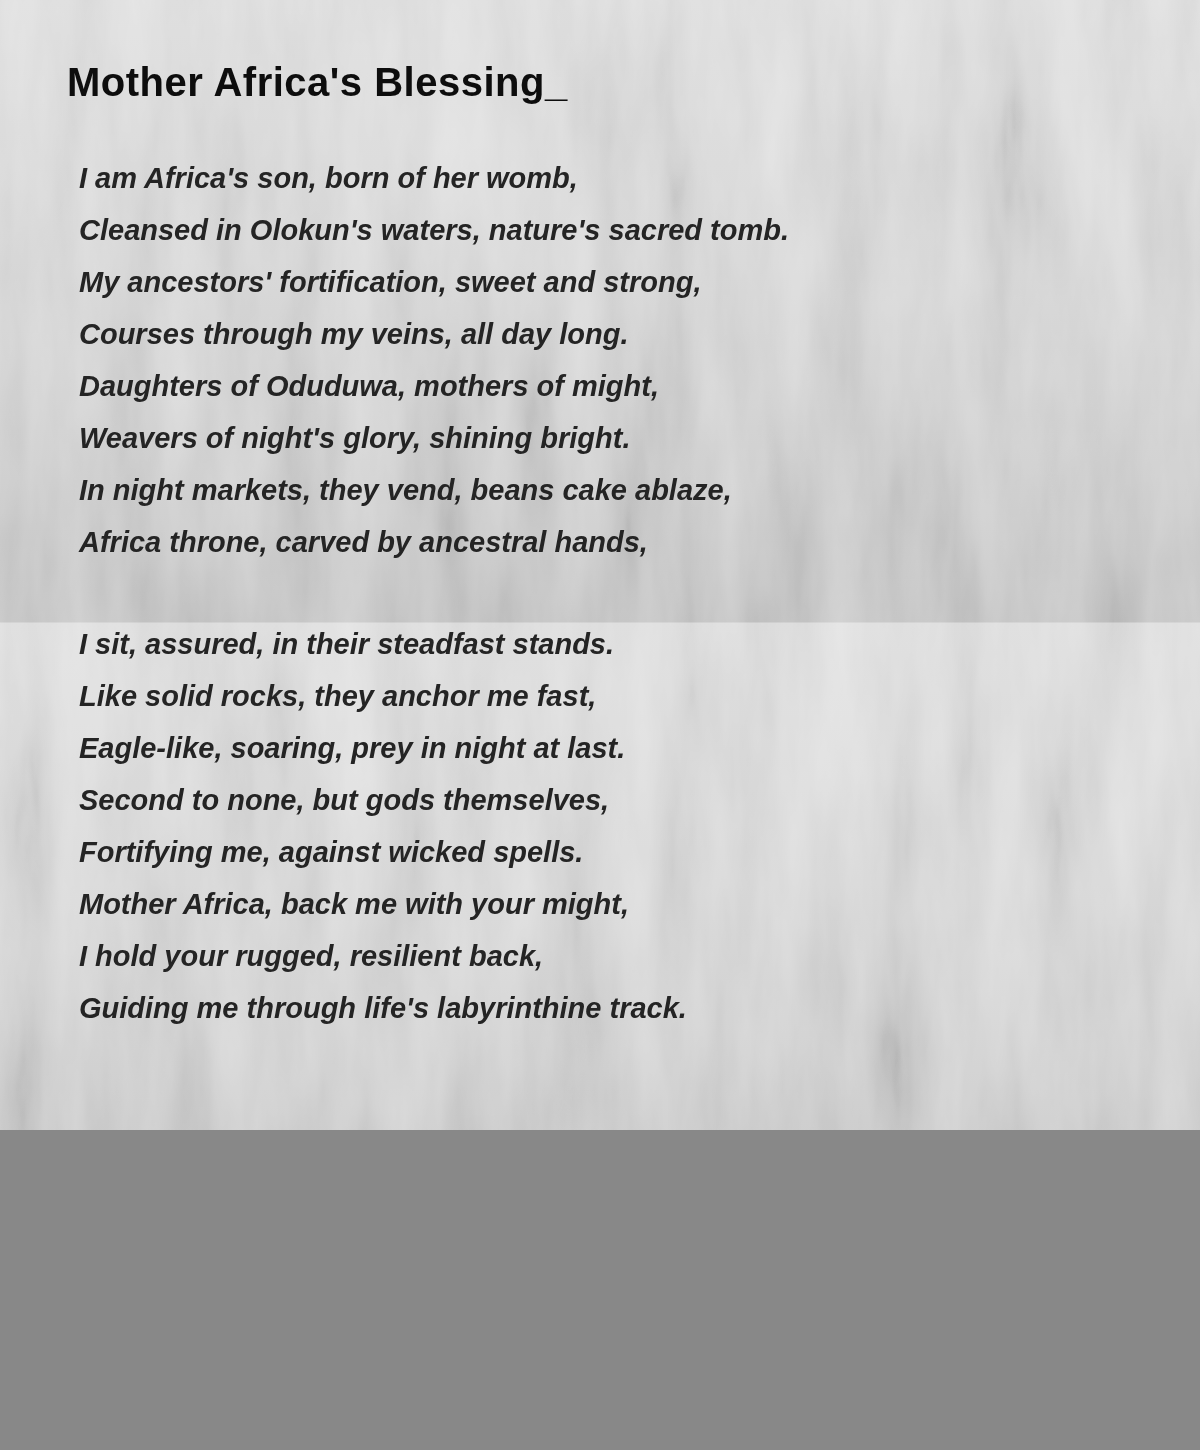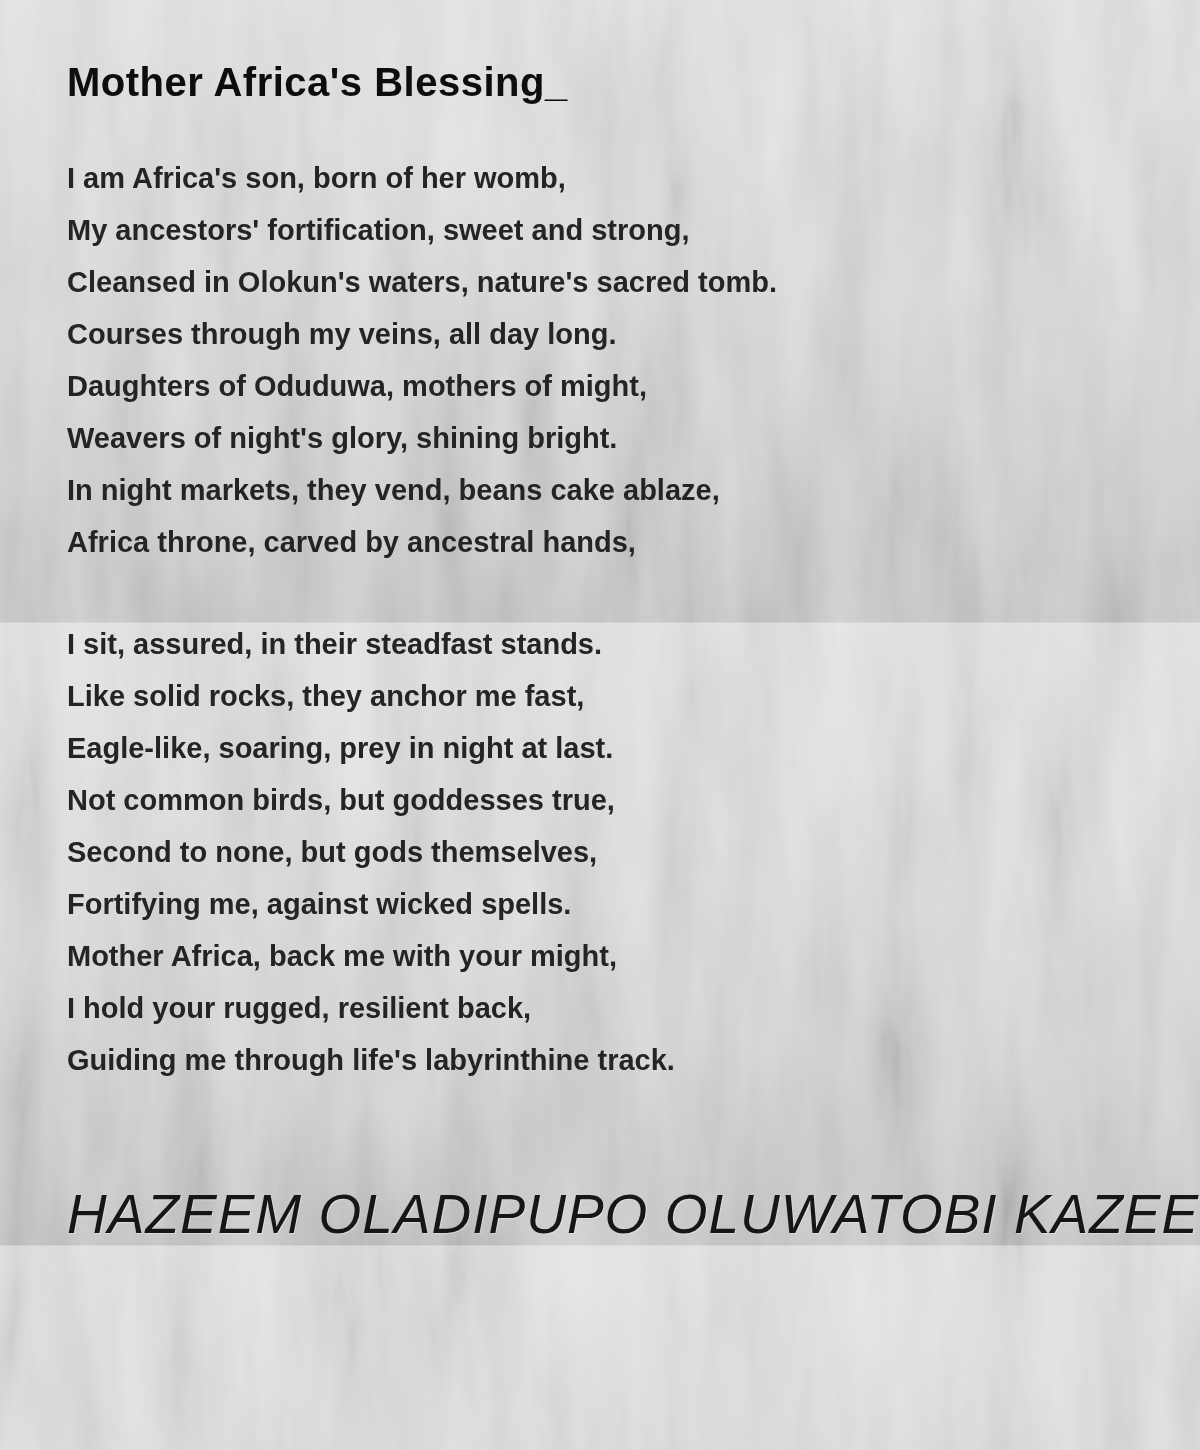--- a/index.html
+++ b/index.html
@@ -3,21 +3,21 @@
 <meta charset="utf-8">
 <style>
   html, body {
     margin: 0;
     padding: 0;
     background: #888;
   }
   .page {
     position: relative;
     width: 1200px;
-    height: 1450px;
+    height: 1130px;
     overflow: hidden;
     
     background: repeating-linear-gradient(
       to bottom,
       #d7d7d7 0px,
       #cfcfcf 260px,
       #c2c2c2 480px,
       #b9b9b9 622px,
       #d7d7d7 623px
     );
@@ -41,21 +41,22 @@
   .title {
     margin: 0;
     padding-top: 58px;
     font-size: 40px;
     line-height: 48px;
     font-weight: bold;
     color: #0d0d0d;
     letter-spacing: 0.5px;
   }
   .stanza {
-    margin: 0;
+    margin: 12px;
+    font-style: italic;
   }
   .stanza .line {
     margin: 0;
     font-size: 29px;
     line-height: 52px;
     font-weight: bold;
     color: #242424;
     text-shadow: 0 0 1px rgba(255,255,255,0.25);
     white-space: nowrap;
   }
@@ -104,34 +105,33 @@
     <rect width="1200" height="1450" filter="url(#swirls)" opacity="0.55"></rect>
     <rect width="1200" height="1450" filter="url(#fibers)" opacity="0.8"></rect>
   </svg>
 
   <div class="content">
 
     <h1 class="title">Mother Africa's Blessing_</h1>
 
     <div class="stanza stanza-1">
       <p class="line">I am Africa's son, born of her womb,</p>
+      <p class="line">Cleansed in Olokun's waters, nature's sacred tomb.</p>
       <p class="line">My ancestors' fortification, sweet and strong,</p>
-      <p class="line">Cleansed in Olokun's waters, nature's sacred tomb.</p>
       <p class="line">Courses through my veins, all day long.</p>
       <p class="line">Daughters of Oduduwa, mothers of might,</p>
       <p class="line">Weavers of night's glory, shining bright.</p>
       <p class="line">In night markets, they vend, beans cake ablaze,</p>
       <p class="line">Africa throne, carved by ancestral hands,</p>
     </div>
 
     <div class="stanza stanza-2">
       <p class="line">I sit, assured, in their steadfast stands.</p>
       <p class="line">Like solid rocks, they anchor me fast,</p>
       <p class="line">Eagle-like, soaring, prey in night at last.</p>
-      <p class="line">Not common birds, but goddesses true,</p>
       <p class="line">Second to none, but gods themselves,</p>
       <p class="line">Fortifying me, against wicked spells.</p>
       <p class="line">Mother Africa, back me with your might,</p>
       <p class="line">I hold your rugged, resilient back,</p>
       <p class="line">Guiding me through life's labyrinthine track.</p>
     </div>
 
     <div class="author">HAZEEM OLADIPUPO OLUWATOBI KAZEEM</div>
 
   </div>

